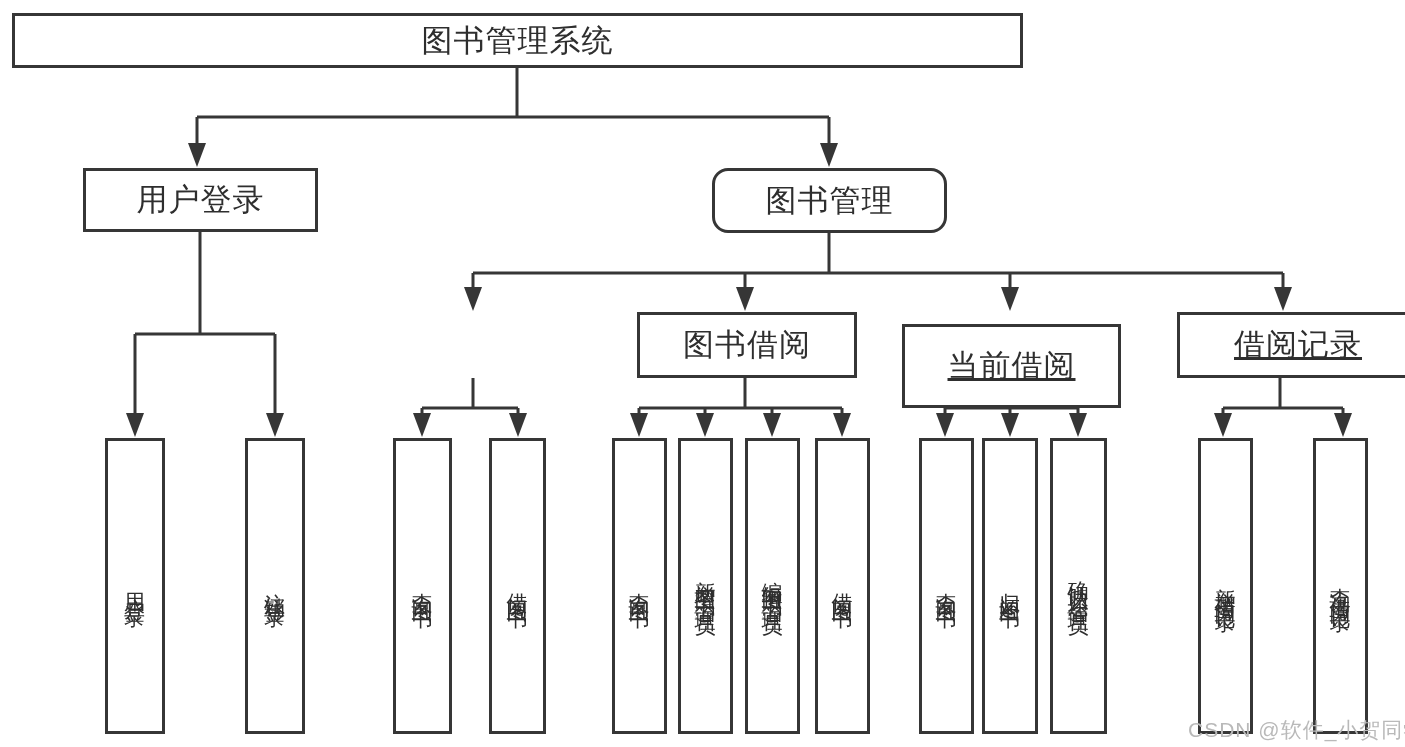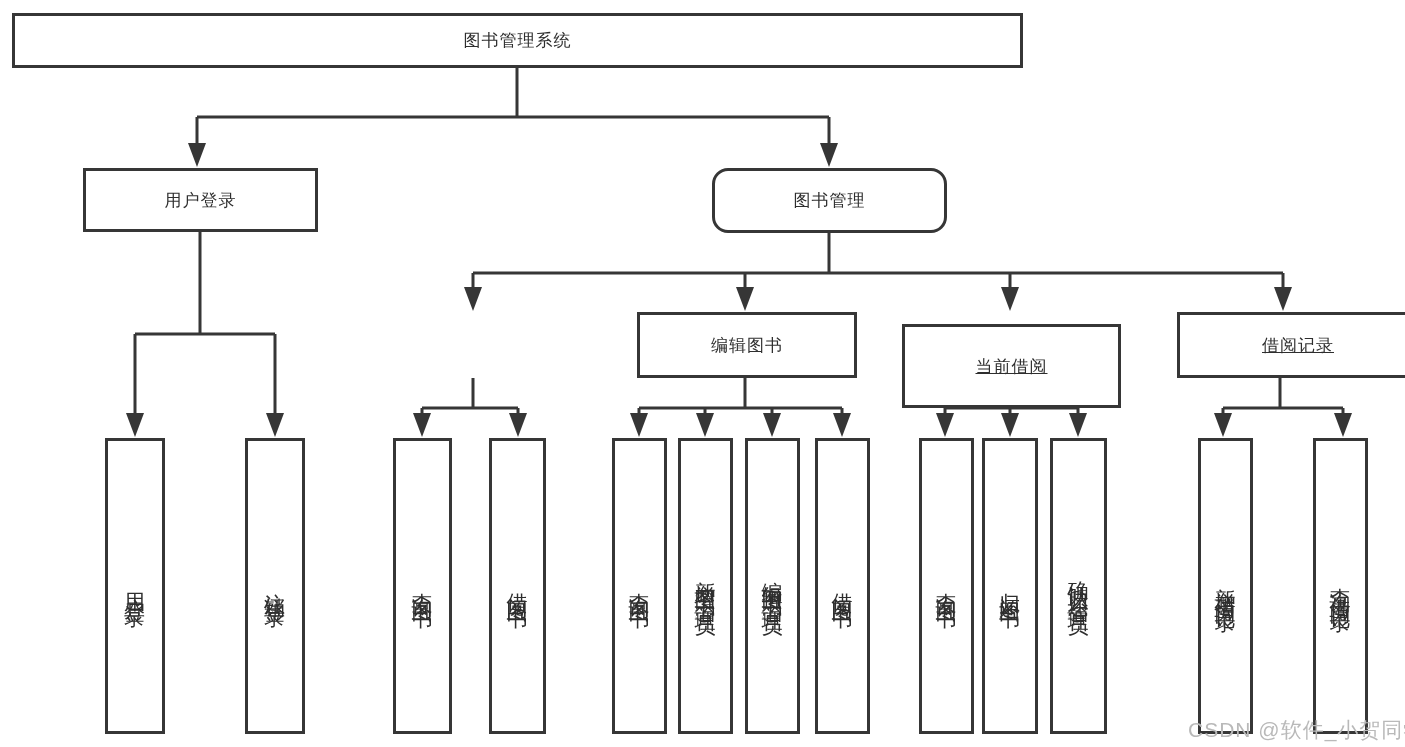--- a/index.html
+++ b/index.html
@@ -14,21 +14,21 @@
   .box {
     position:absolute;
     box-sizing:border-box;
     border:3px solid #363636;
     background:#ffffff;
     display:flex;
     align-items:center;
     justify-content:center;
     color:#2e2e2e;
   }
-  .h-box { font-size:17px; letter-spacing:1px; }
+  .h-box { font-size:31px; letter-spacing:1px; }
   .v-box {
     writing-mode:vertical-rl;
     text-orientation:mixed;
     font-size:21px;
     letter-spacing:5px;
     line-height:1;
   }
   .watermark {
     position:absolute;
     left:1188px; top:716px;
@@ -84,21 +84,21 @@
       <polygon points="1214,413 1232,413 1223,437"></polygon>
       <polygon points="1334,413 1352,413 1343,437"></polygon>
     </g>
   </svg>
 
   <div class="box h-box" style="left:12px; top:13px; width:1011px; height:55px;">图书管理系统</div>
 
   <div class="box h-box" style="left:83px; top:168px; width:235px; height:64px;">用户登录</div>
   <div class="box h-box" style="left:712px; top:168px; width:235px; height:65px;border-radius:16px;">图书管理</div>
 
-  <div class="box h-box" style="left:637px; top:312px; width:220px; height:66px;">编辑图书</div>
+  <div class="box h-box" style="left:637px; top:312px; width:220px; height:66px;">图书借阅</div>
   <div class="box h-box" style="left:902px; top:324px; width:219px; height:84px;text-decoration:underline;">当前借阅</div>
   <div class="box h-box" style="left:1177px; top:312px; width:242px; height:66px;text-decoration:underline;">借阅记录</div>
 
   <div class="box v-box" style="left:105px; top:438px; width:60px; height:296px;">用户登录</div>
   <div class="box v-box" style="left:245px; top:438px; width:60px; height:296px;">注销登录</div>
 
   <div class="box v-box" style="left:393px; top:438px; width:59px; height:296px;">查询图书</div>
   <div class="box v-box" style="left:489px; top:438px; width:57px; height:296px;">借阅图书</div>
 
   <div class="box v-box" style="left:612px; top:438px; width:55px; height:296px;">查询图书</div>

